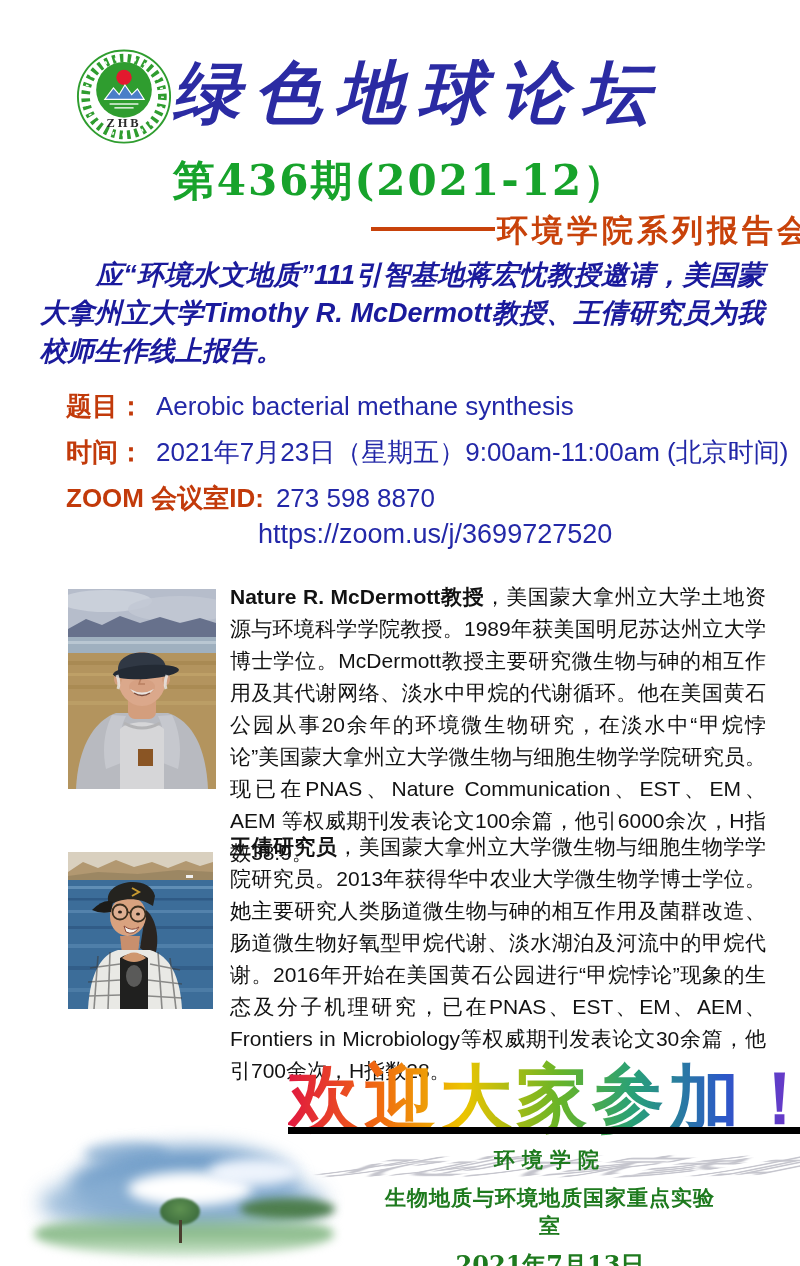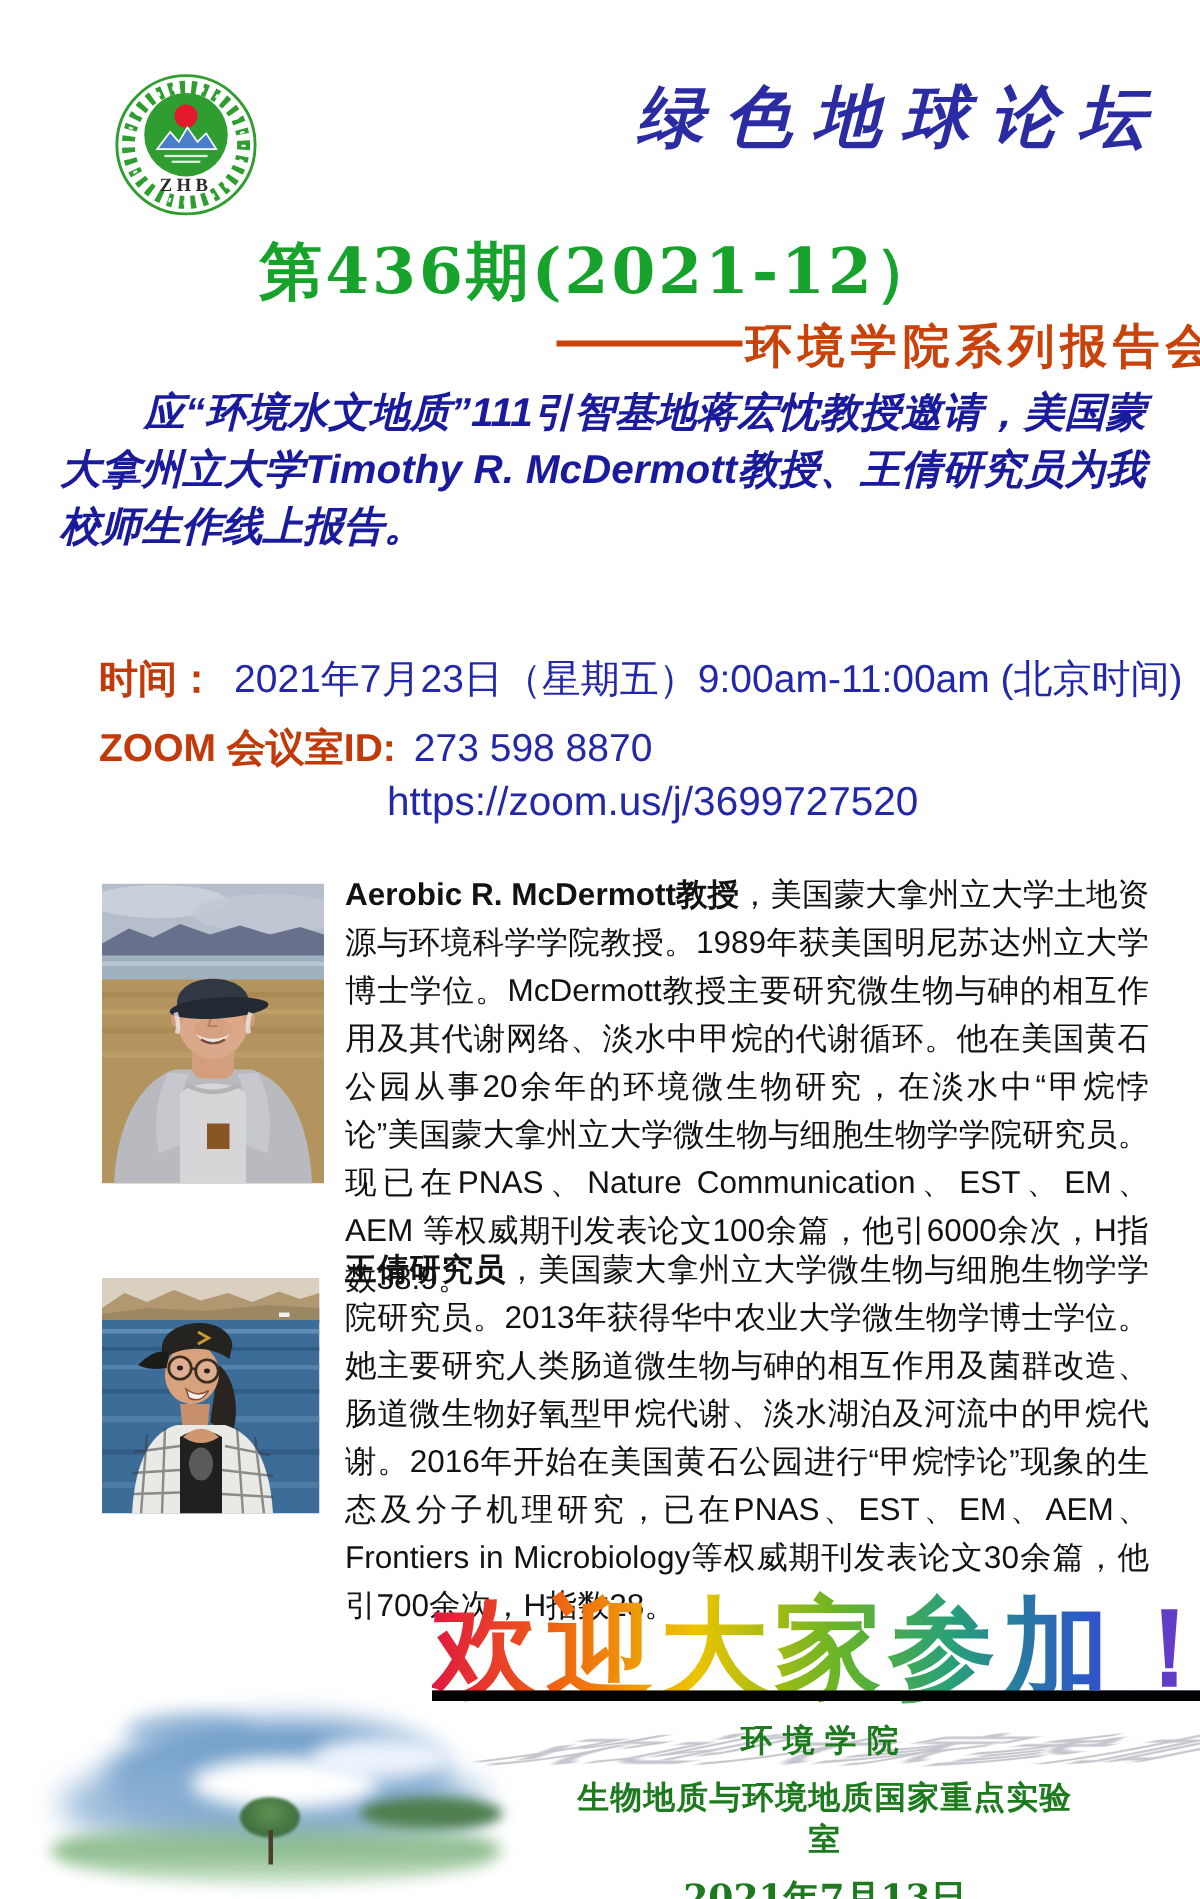--- a/index.html
+++ b/index.html
@@ -1,23 +1,23 @@
 <!DOCTYPE html>
 <html><head>
 <meta charset="utf-8">
 <style>
   html,body{margin:0;padding:0;background:#ffffff;}
   body{width:800px;height:1266px;overflow:hidden;font-family:"Liberation Sans",sans-serif;}
   .poster{position:relative;width:800px;height:1266px;background:#fff;}
 
   
   .logo{position:absolute;left:76px;top:46px;width:96px;height:102px;}
-  .main-title{position:absolute;left:172px;right:22px;top:48px;text-align:right;
+  .main-title{position:absolute;left:172px;right:22px;top:48px;text-align:left;
     font-family:"DejaVu Serif",serif;font-style:italic;font-weight:bold;
-    font-size:45px;letter-spacing:14px;color:#2B2BA3;white-space:nowrap;}
+    font-size:68px;letter-spacing:14px;color:#2B2BA3;white-space:nowrap;}
   .issue-line{position:absolute;left:0;top:153px;width:800px;text-align:center;
     font-family:"DejaVu Serif",serif;font-weight:bold;font-size:42px;color:#17A32B;letter-spacing:2px;}
   .series-line{position:absolute;left:0;top:210px;width:772px;text-align:right;
     font-family:"DejaVu Serif",serif;font-weight:bold;font-size:31px;color:#C8420A;letter-spacing:4px;padding-left:40px;}
   .series-dash{display:inline-block;width:124px;height:4px;background:#C8420A;
     vertical-align:middle;margin:0 2px 8px 0;}
 
   
   .intro{position:absolute;left:40px;right:36px;top:256px;margin:0;
     font-size:27px;font-weight:bold;color:#1A1A9C;line-height:38px;
@@ -91,20 +91,23 @@
     <rect x="40" y="63" width="20" height="1.6" fill="#ffffff" opacity="0.85"></rect>
     <text x="50" y="84" text-anchor="middle" font-family="Liberation Serif,serif" font-size="13" font-weight="bold" fill="#2b2b2b" letter-spacing="3">ZHB</text>
   </svg>
 
   <div class="main-title">绿色地球论坛</div>
   <div class="issue-line">第436期(2021-12）</div>
   <div class="series-line"><span class="series-dash"></span><span>环境学院系列报告会</span></div>
 
   <p class="intro">应“环境水文地质”111引智基地蒋宏忱教授邀请，美国蒙大拿州立大学Timothy R. McDermott教授、王倩研究员为我校师生作线上报告。</p>
 
+  <div class="info-row row-topic">
+    <span class="info-label">题目：</span><span class="info-value">Aerobic bacterial methane synthesis</span>
+  </div>
   <div class="info-row row-time">
     <span class="info-label">时间：</span><span class="info-value">2021年7月23日（星期五）9:00am-11:00am (北京时间)</span>
   </div>
   <div class="info-row row-zoom">
     <span class="info-label">ZOOM 会议室ID:</span><span class="info-value">273 598 8870</span>
   </div>
   <div class="url-line">https://zoom.us/j/3699727520</div>
 
 
   <svg class="photo photo-1" viewBox="0 0 148 200" preserveAspectRatio="none">
@@ -135,21 +138,21 @@
     <ellipse cx="84" cy="84" rx="3" ry="2" fill="#3a2e28"></ellipse>
     <path d="M59,79 Q64,76 69,79" stroke="#8a7660" stroke-width="1.5" fill="none"></path>
     <path d="M79,79 Q84,76 89,79" stroke="#8a7660" stroke-width="1.5" fill="none"></path>
     <path d="M62,100 Q74,107 86,100 Q74,114 62,100 Z" fill="#e8e4e0"></path>
     <path d="M66,104 Q74,109 82,104" stroke="#7a4a3a" stroke-width="1.4" fill="none"></path>
     <path d="M50,80 C50,58 98,58 98,80 L98,84 L50,84 Z" fill="#303844"></path>
     <ellipse cx="78" cy="83" rx="33" ry="7" fill="#232a34" transform="rotate(-4 78 83)"></ellipse>
     <path d="M49,86 Q52,94 50,100" stroke="#e8e8e8" stroke-width="3" fill="none" opacity="0.8"></path>
     <path d="M99,86 Q96,94 98,100" stroke="#e8e8e8" stroke-width="3" fill="none" opacity="0.8"></path>
   </svg>
-  <p class="bio bio-1"><b>Aerobic R. McDermott教授</b><span>，美国蒙大拿州立大学土地资源与环境科学学院教授。1989年获美国明尼苏达州立大学博士学位。McDermott教授主要研究微生物与砷的相互作用及其代谢网络、淡水中甲烷的代谢循环。他在美国黄石公园从事20余年的环境微生物研究，在淡水中“甲烷悖论”美国蒙大拿州立大学微生物与细胞生物学学院研究员。现已在PNAS、Nature Communication、EST、EM、AEM 等权威期刊发表论文100余篇，他引6000余次，H指数38.9。</span></p>
+  <p class="bio bio-1"><b>Nature R. McDermott教授</b><span>，美国蒙大拿州立大学土地资源与环境科学学院教授。1989年获美国明尼苏达州立大学博士学位。McDermott教授主要研究微生物与砷的相互作用及其代谢网络、淡水中甲烷的代谢循环。他在美国黄石公园从事20余年的环境微生物研究，在淡水中“甲烷悖论”美国蒙大拿州立大学微生物与细胞生物学学院研究员。现已在PNAS、Nature Communication、EST、EM、AEM 等权威期刊发表论文100余篇，他引6000余次，H指数38.9。</span></p>
 
   <svg class="photo photo-2" viewBox="0 0 145 157" preserveAspectRatio="none">
     <rect width="145" height="28" fill="#d9d0bf"></rect>
     <path d="M0,20 L15,10 L30,16 L48,8 L66,15 L84,10 L100,16 L118,9 L132,14 L145,10 L145,30 L0,30 Z" fill="#b29871"></path>
     <path d="M0,24 L30,20 L70,22 L110,18 L145,20 L145,30 L0,30 Z" fill="#93805e" opacity="0.7"></path>
     <rect x="118" y="23" width="7" height="3" fill="#f0f0f0"></rect>
     <rect y="28" width="145" height="129" fill="#3c6d99"></rect>
     <rect y="34" width="145" height="3" fill="#6f9cc0" opacity="0.7"></rect>
     <rect y="46" width="145" height="2.5" fill="#2c557f" opacity="0.8"></rect>
     <rect y="58" width="145" height="3" fill="#5c8cb4" opacity="0.7"></rect>

